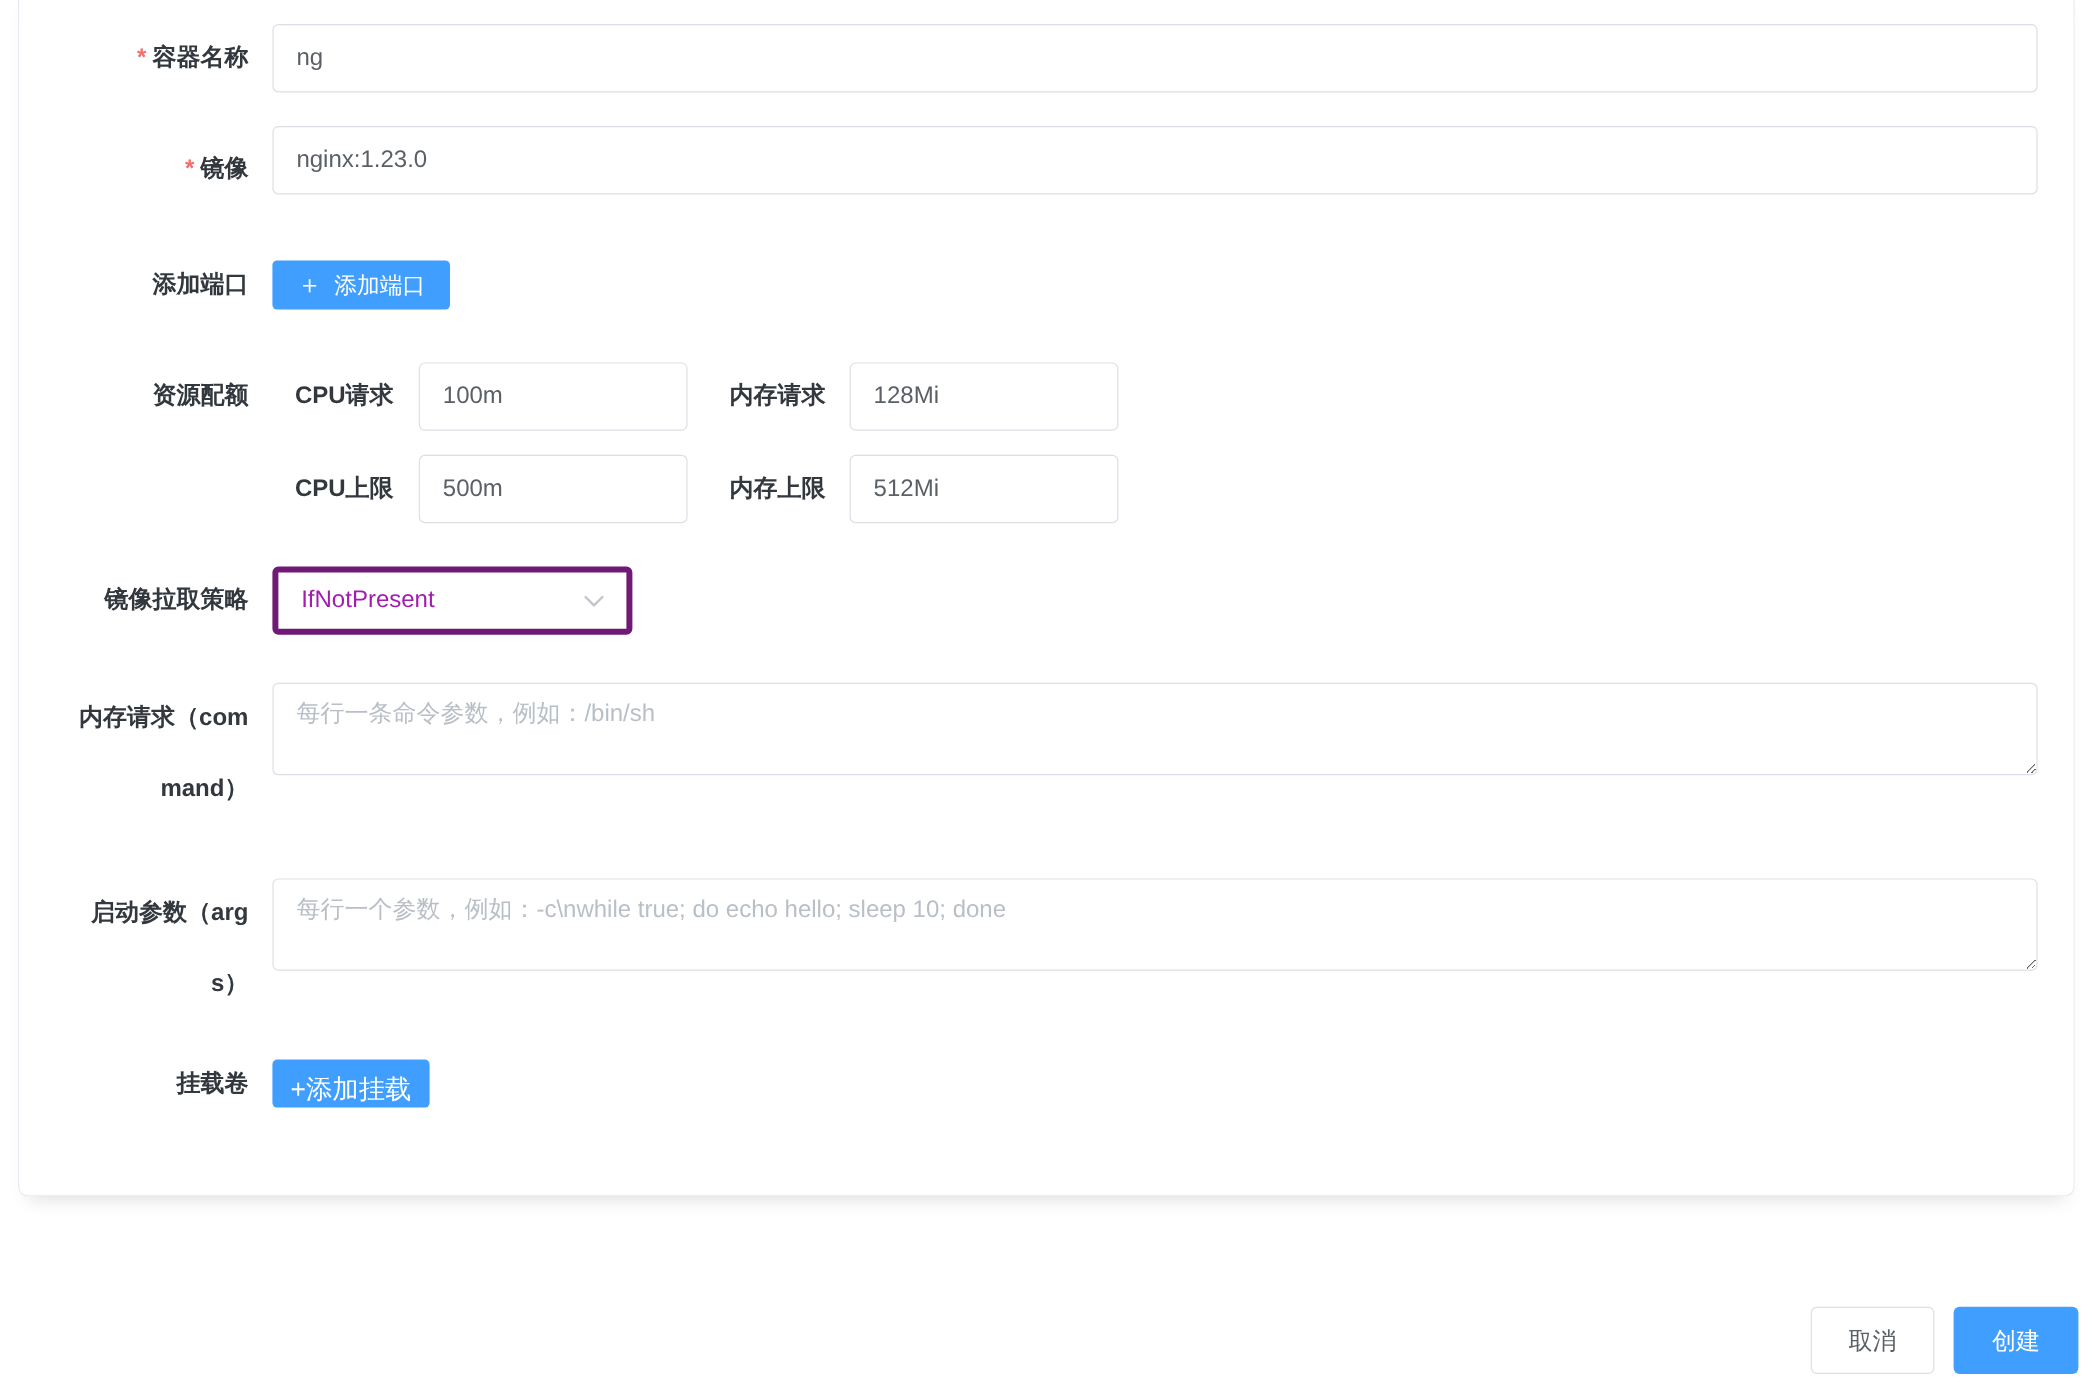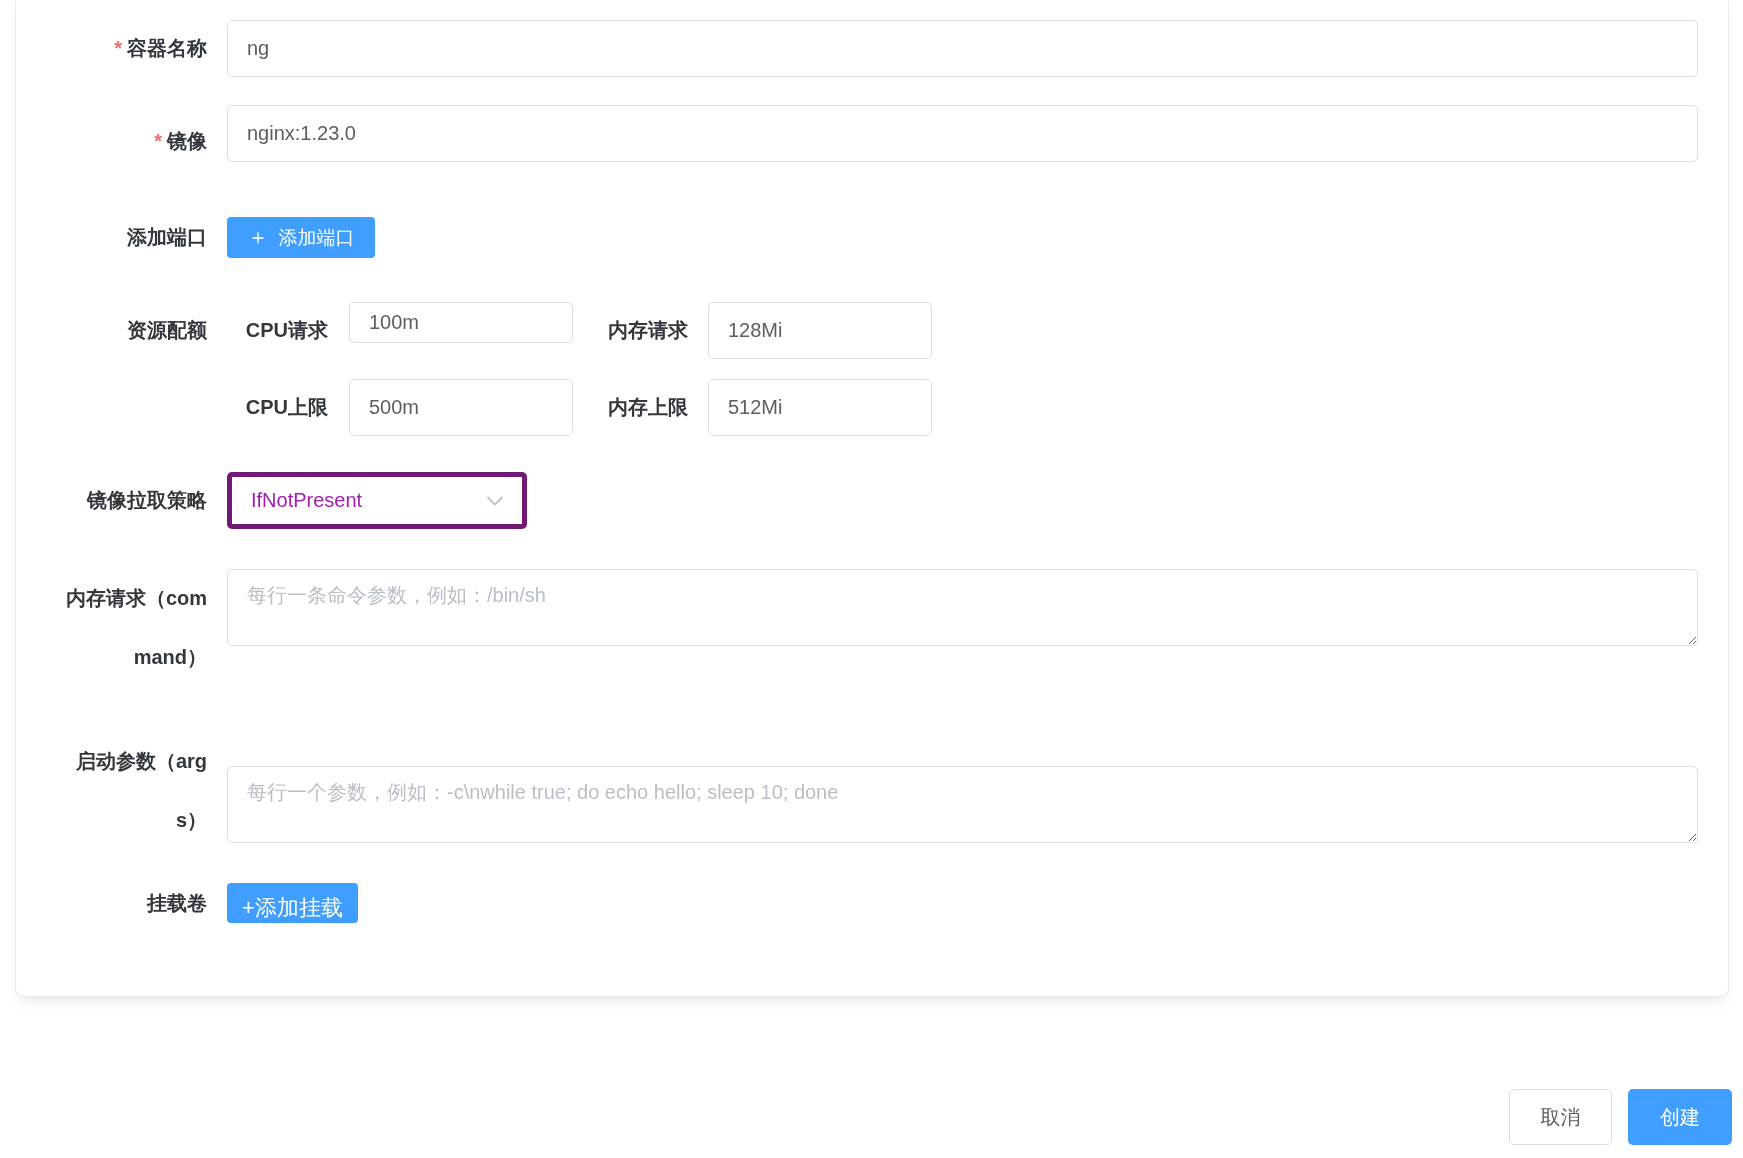--- a/index.html
+++ b/index.html
@@ -81,21 +81,21 @@
 
 <div class="abs form-label" style="left:40px; top:217px; width:167px; line-height:41px;">添加端口</div>
 <button class="abs btn-primary" style="left:227px; top:217px; width:148px; height:41px;">
   <span class="plus">＋</span>
   <span>添加端口</span>
 </button>
 
 <div class="abs form-label" style="left:40px; top:302px; width:167px; line-height:57px;">资源配额</div>
 
 <div class="abs sub-label" style="left:230px; top:302px; width:98px; line-height:57px;">CPU请求</div>
-<div class="abs" style="left:349px; top:302px; width:224px; height:41px;">
+<div class="abs" style="left:349px; top:302px; width:224px; height:57px;">
   <input class="ctl-input" type="text" value="100m" style="">
 </div>
 
 <div class="abs sub-label" style="left:590px; top:302px; width:98px; line-height:57px;">内存请求</div>
 <div class="abs" style="left:708px; top:302px; width:224px; height:57px;">
   <input class="ctl-input" type="text" value="128Mi" style="">
 </div>
 
 <div class="abs sub-label" style="left:230px; top:379px; width:98px; line-height:57px;">CPU上限</div>
 <div class="abs" style="left:349px; top:379px; width:224px; height:57px;">
@@ -120,21 +120,21 @@
   <div>mand）</div>
 </div>
 <div class="abs" style="left:227px; top:569px; width:1471px; height:77px;">
   <textarea class="ctl-input" style="width: 1471px; height: 77px; min-height: 77px;" placeholder="每行一条命令参数，例如：/bin/sh"></textarea>
 </div>
 
 <div class="abs form-label label-multiline" style="left:40px; top:732px; width:167px;">
   <div>启动参数（arg</div>
   <div>s）</div>
 </div>
-<div class="abs" style="left:227px; top:732px; width:1193px; height:77px;margin-top:34px;">
+<div class="abs" style="left:227px; top:732px; width:1193px; height:77px;">
   <textarea class="ctl-input" style="width: 1471px; height: 77px; min-height: 77px;" placeholder="每行一个参数，例如：-c\nwhile true; do echo hello; sleep 10; done"></textarea>
 </div>
 
 <div class="abs form-label" style="left:40px; top:883px; width:167px; line-height:40px;">挂载卷</div>
 <button class="abs btn-primary tight" style="left:227px; top:883px; width:131px; height:40px;">
   <span>+添加挂载</span>
 </button>
 
 <button class="abs btn-default" style="left:1509px; top:1089px; width:103px; height:56px;">取消</button>
 <button class="abs btn-create" style="left:1628px; top:1089px; width:104px; height:56px;">创建</button>

